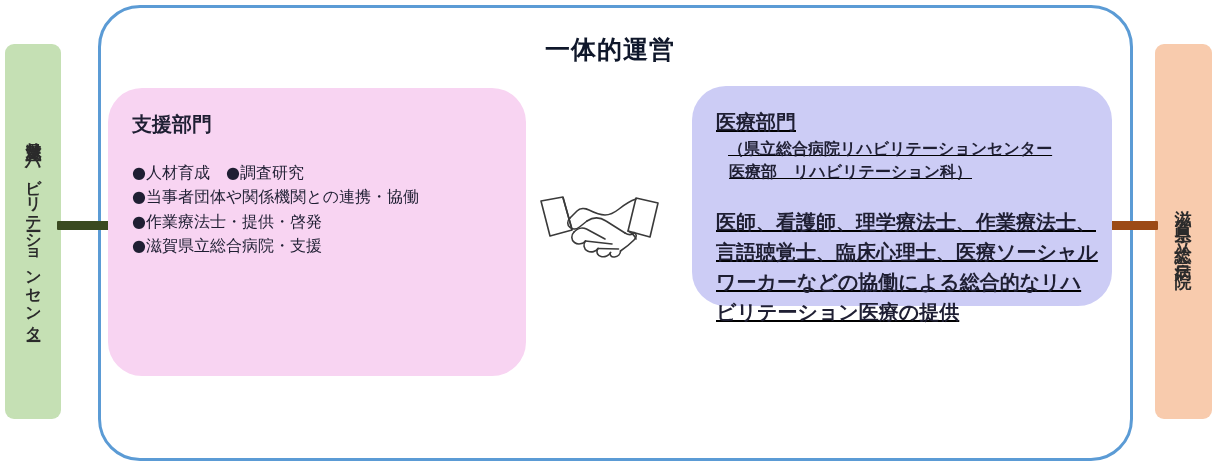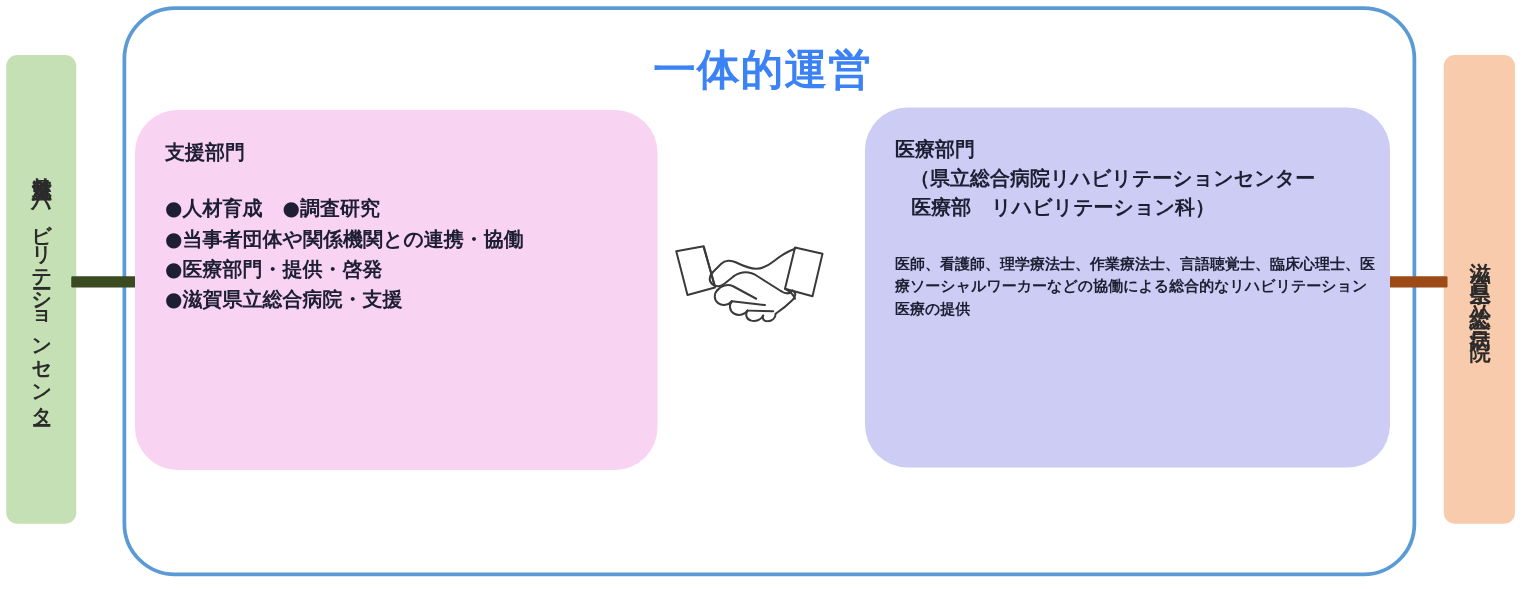--- a/index.html
+++ b/index.html
@@ -31,23 +31,23 @@
     background: transparent;
   }
 
   
   .title {
     position: absolute;
     left: 460px;
     top: 33px;
     width: 300px;
     text-align: center;
-    font-size: 34px;
-    font-weight: bold;
-    color: #3b82f6;
+    font-size: 25px;
+    font-weight: bold;
+    color: #0f172a;
     letter-spacing: 1px;
     white-space: nowrap;
   }
 
   
   .side-box {
     position: absolute;
     border-radius: 9px;
     box-sizing: border-box;
     display: flex;
@@ -115,26 +115,27 @@
     left: 108px;
     top: 88px;
     width: 418px;
     height: 288px;
     background: #f8d4f2;
   }
   #panel-medical {
     left: 692px;
     top: 86px;
     width: 420px;
-    height: 288px;
+    height: 220px;
     background: #ccccf5;
+    text-decoration: underline;
   }
 
   .panel-heading {
-    font-size: 16px;
+    font-size: 20px;
     font-weight: bold;
     color: #1f1f33;
     line-height: 1.45;
     margin: 0 0 0 0;
     white-space: pre-line;
   }
   .panel-subheading {
     font-size: 16px;
     font-weight: bold;
     color: #1f1f33;
@@ -144,27 +145,27 @@
     text-indent: -1px;
     white-space: pre-line;
   }
   .bullet-list {
     list-style: none;
     margin: 22px 0 0 0;
     padding: 0;
   }
   .bullet-list li {
     font-size: 16px;
-    font-weight: bold;
+    font-weight: normal;
     color: #1f1f33;
     line-height: 1.52;
     white-space: nowrap;
   }
   .panel-body {
-    font-size: 12px;
+    font-size: 20px;
     font-weight: bold;
     color: #1f1f33;
     line-height: 1.5;
     margin: 24px 0 0 0;
     width: 385px;
   }
 
   
   #handshake-icon {
     position: absolute;
@@ -196,21 +197,21 @@
   <div class="side-box" id="side-right">
     <span class="v-label">滋賀県立総合病院</span>
   </div>
   <div class="connector" id="connector-right"></div>
 
   <div class="panel" id="panel-support">
     <div class="panel-heading">支援部門</div>
     <ul class="bullet-list">
       <li>●人材育成　●調査研究</li>
       <li>●当事者団体や関係機関との連携・協働</li>
-      <li>●医療部門・提供・啓発</li>
+      <li>●作業療法士・提供・啓発</li>
       <li>●滋賀県立総合病院・支援</li>
     </ul>
   </div>
 
   <div id="handshake-icon">
     <svg viewBox="0 0 250 144" xmlns="http://www.w3.org/2000/svg" fill="none" stroke="#3a3a3a" stroke-width="3.2" stroke-linejoin="round" stroke-linecap="round">
 
       <path d="M8 30 L52 22 L70 88 L26 100 Z"></path>
 
       <path d="M242 34 L198 24 L182 90 L226 102 Z"></path>

